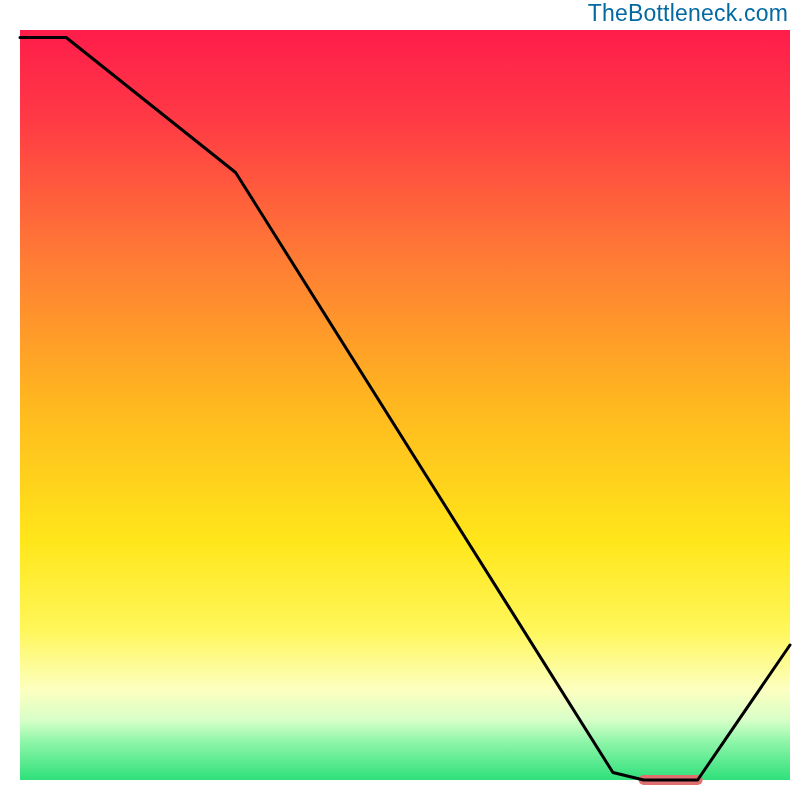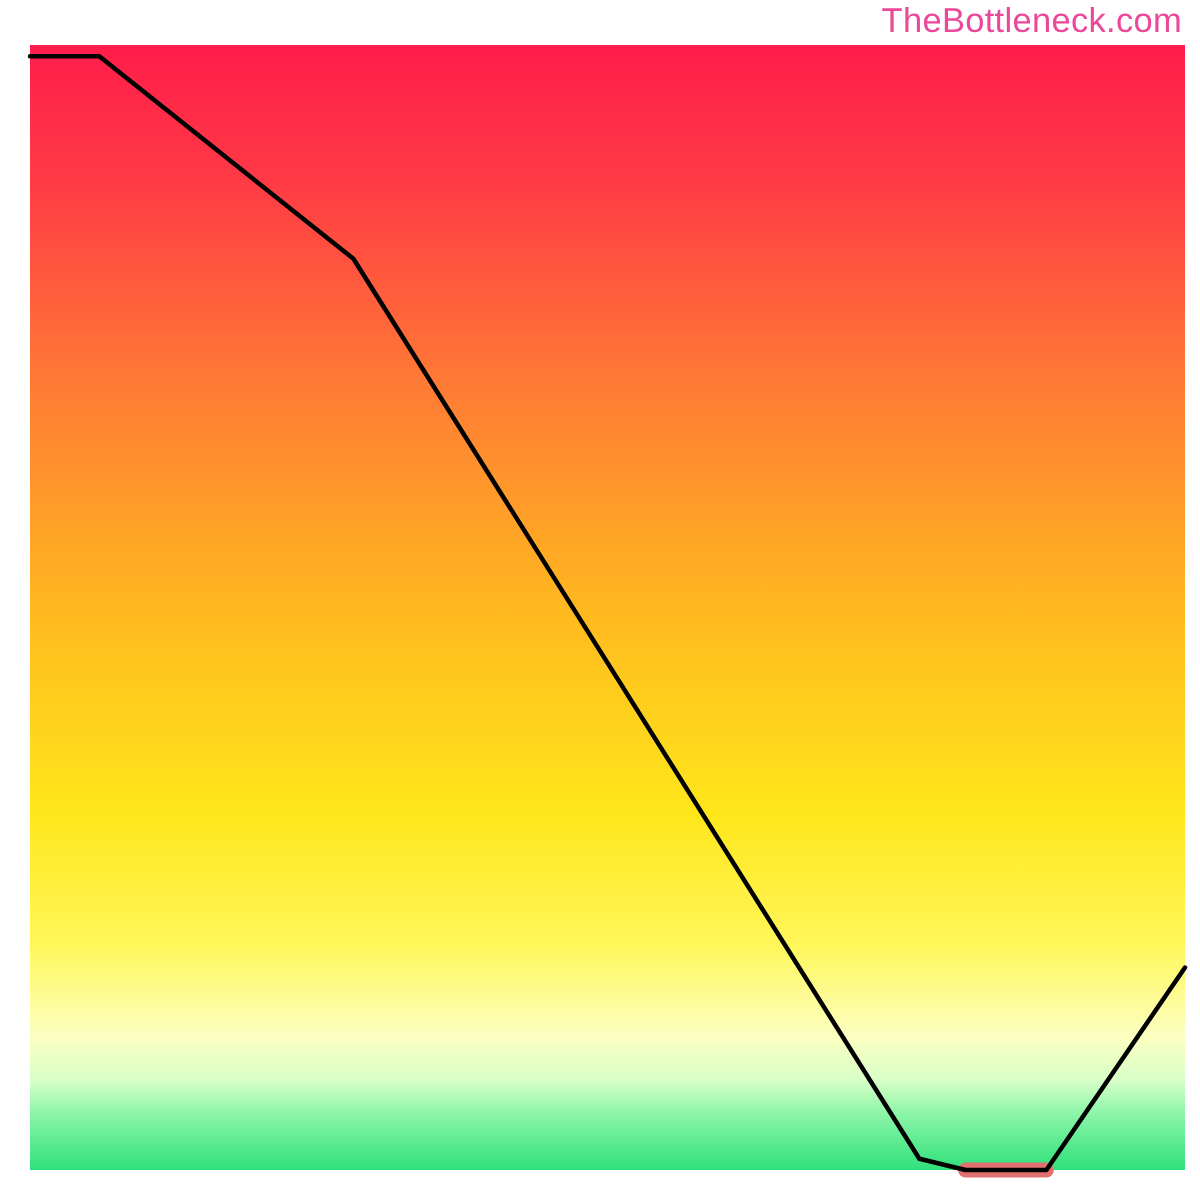--- a/index.html
+++ b/index.html
@@ -15,21 +15,21 @@
     position: relative;
     width: 800px;
     height: 800px;
   }
   .watermark {
     position: absolute;
     top: 0px;
     right: 12px;
     font-size: 23px;
     font-weight: 500;
-    color: #ec4899;
+    color: #0369a1;
     letter-spacing: 0.2px;
     user-select: none;
   }
   svg {
     position: absolute;
     left: 0;
     top: 0;
   }
 </style>
 </head>

